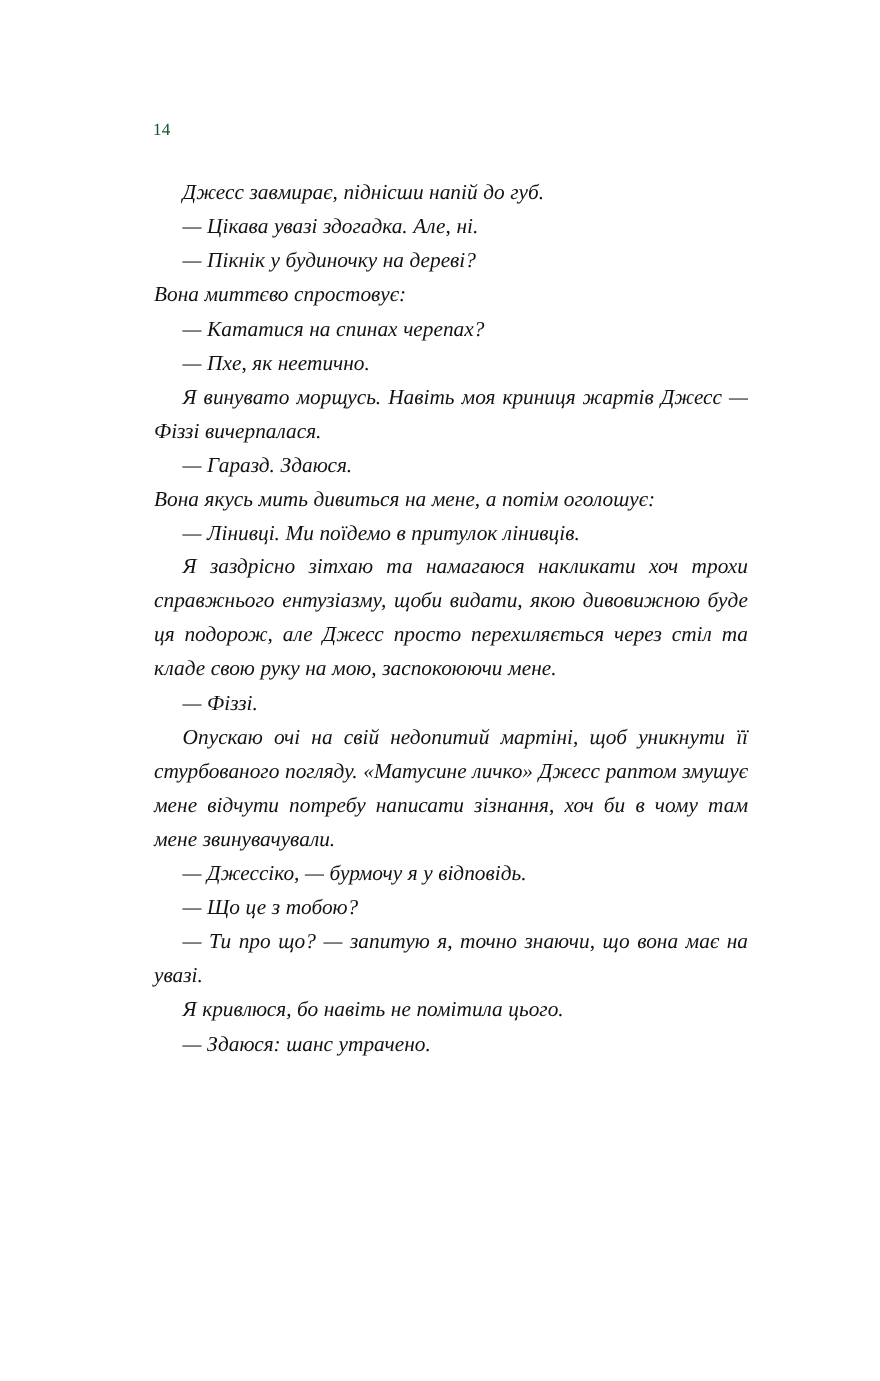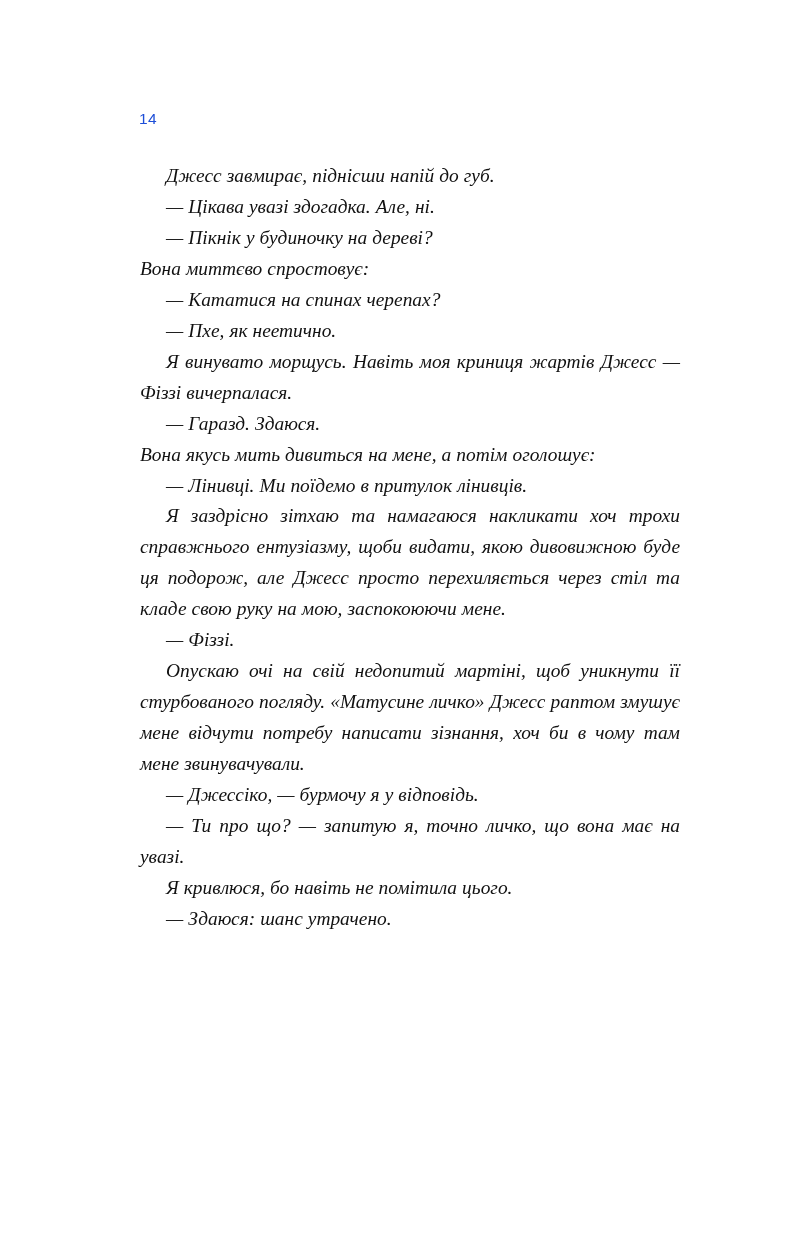--- a/index.html
+++ b/index.html
@@ -23,24 +23,24 @@
     left: 0;
     width: 800px;
     height: 1255px;
     background: #ffffff;
   }
 
   .folio {
     position: absolute;
     left: 139px;
     top: 109px;
-    font-family: Liberation Sans, sans-serif;
+    font-family: Liberation Serif, serif;
     font-size: 15.5px;
     line-height: 20px;
-    color: #1d4ed8;
+    color: #14532d;
     letter-spacing: 0.4px;
   }
 
   .textblock {
     position: absolute;
     left: 140px;
     top: 161px;
     width: 540px;
   }
 
@@ -81,18 +81,19 @@
     <p class="para short">— Кататися на спинах черепах?</p>
     <p class="para short">— Пхе, як неетично.</p>
     <p class="para">Я винувато морщусь. Навіть моя криниця жартів Джесс — Фіззі вичерпалася.</p>
     <p class="para short">— Гаразд. Здаюся.</p>
     <p class="para short" style="text-indent:0">Вона якусь мить дивиться на мене, а потім оголошує:</p>
     <p class="para short">— Лінивці. Ми поїдемо в притулок лінивців.</p>
     <p class="para">Я заздрісно зітхаю та намагаюся накликати хоч трохи справжнього ентузіазму, щоби видати, якою дивовижною буде ця подорож, але Джесс просто перехиляється через стіл та кладе свою руку на мою, заспокоюючи мене.</p>
     <p class="para short">— Фіззі.</p>
     <p class="para">Опускаю очі на свій недопитий мартіні, щоб уникнути її стурбованого погляду. «Матусине личко» Джесс раптом змушує мене відчути потребу написати зізнання, хоч би в чому там мене звинувачували.</p>
     <p class="para short">— Джессіко, — бурмочу я у відповідь.</p>
-    <p class="para">— Ти про що? — запитую я, точно личко, що вона має на увазі.</p>
+    <p class="para short">— Що це з тобою?</p>
+    <p class="para">— Ти про що? — запитую я, точно знаючи, що вона має на увазі.</p>
     <p class="para short">Я кривлюся, бо навіть не помітила цього.</p>
     <p class="para short">— Здаюся: шанс утрачено.</p>
 
   </div>
 </div>
 
 </body></html>

